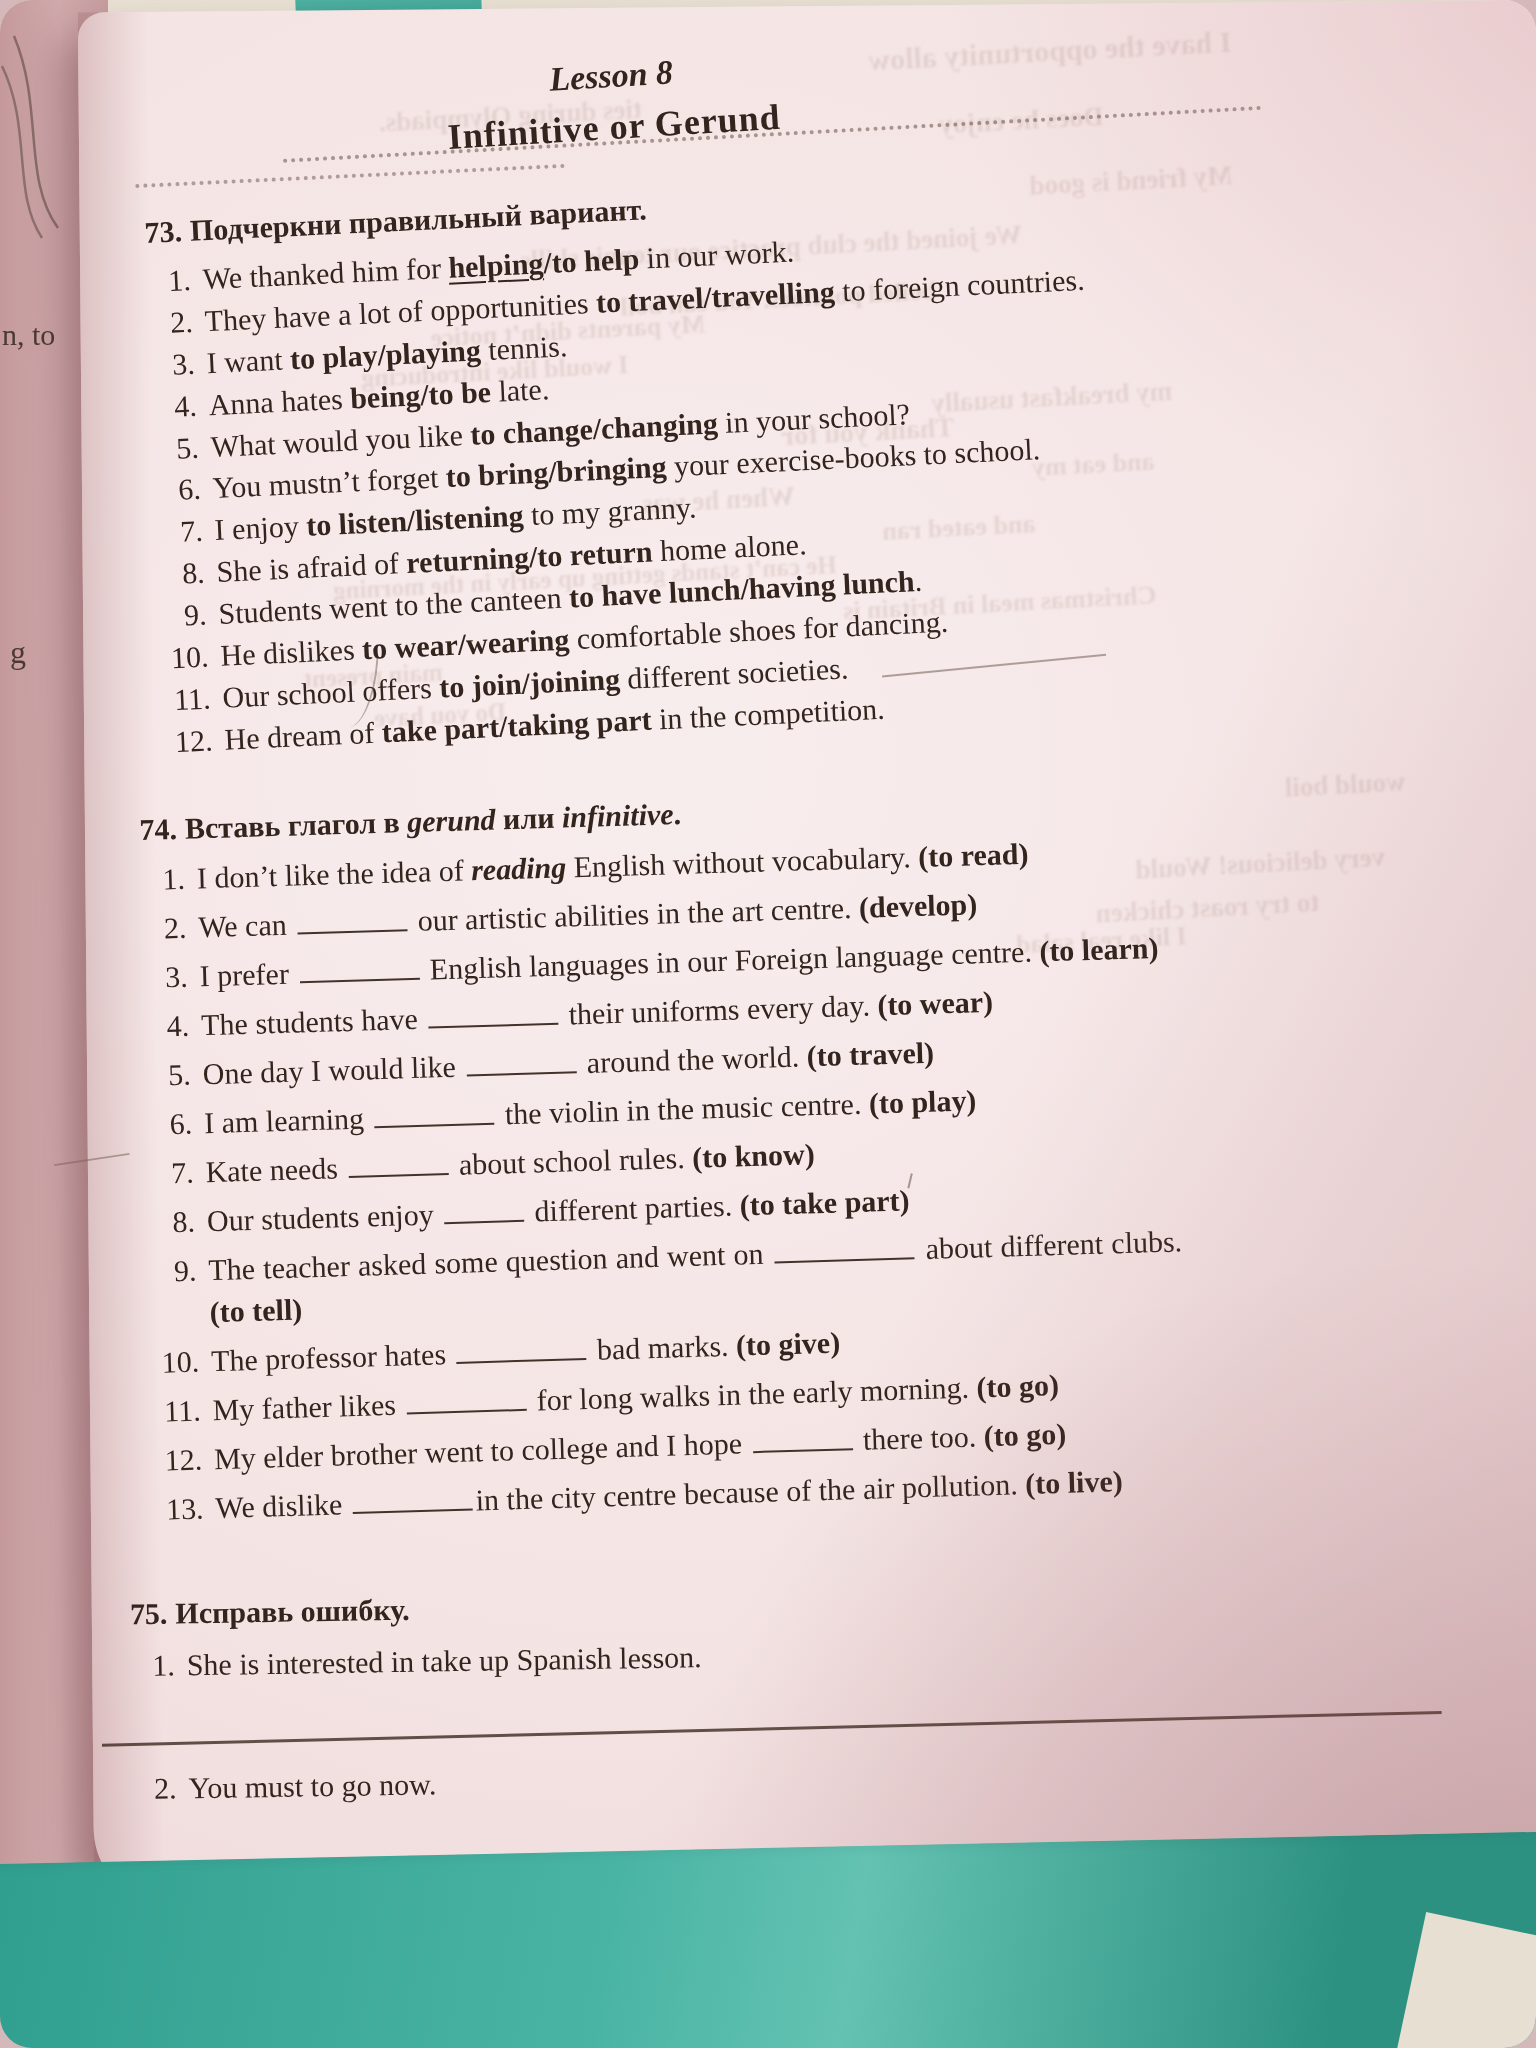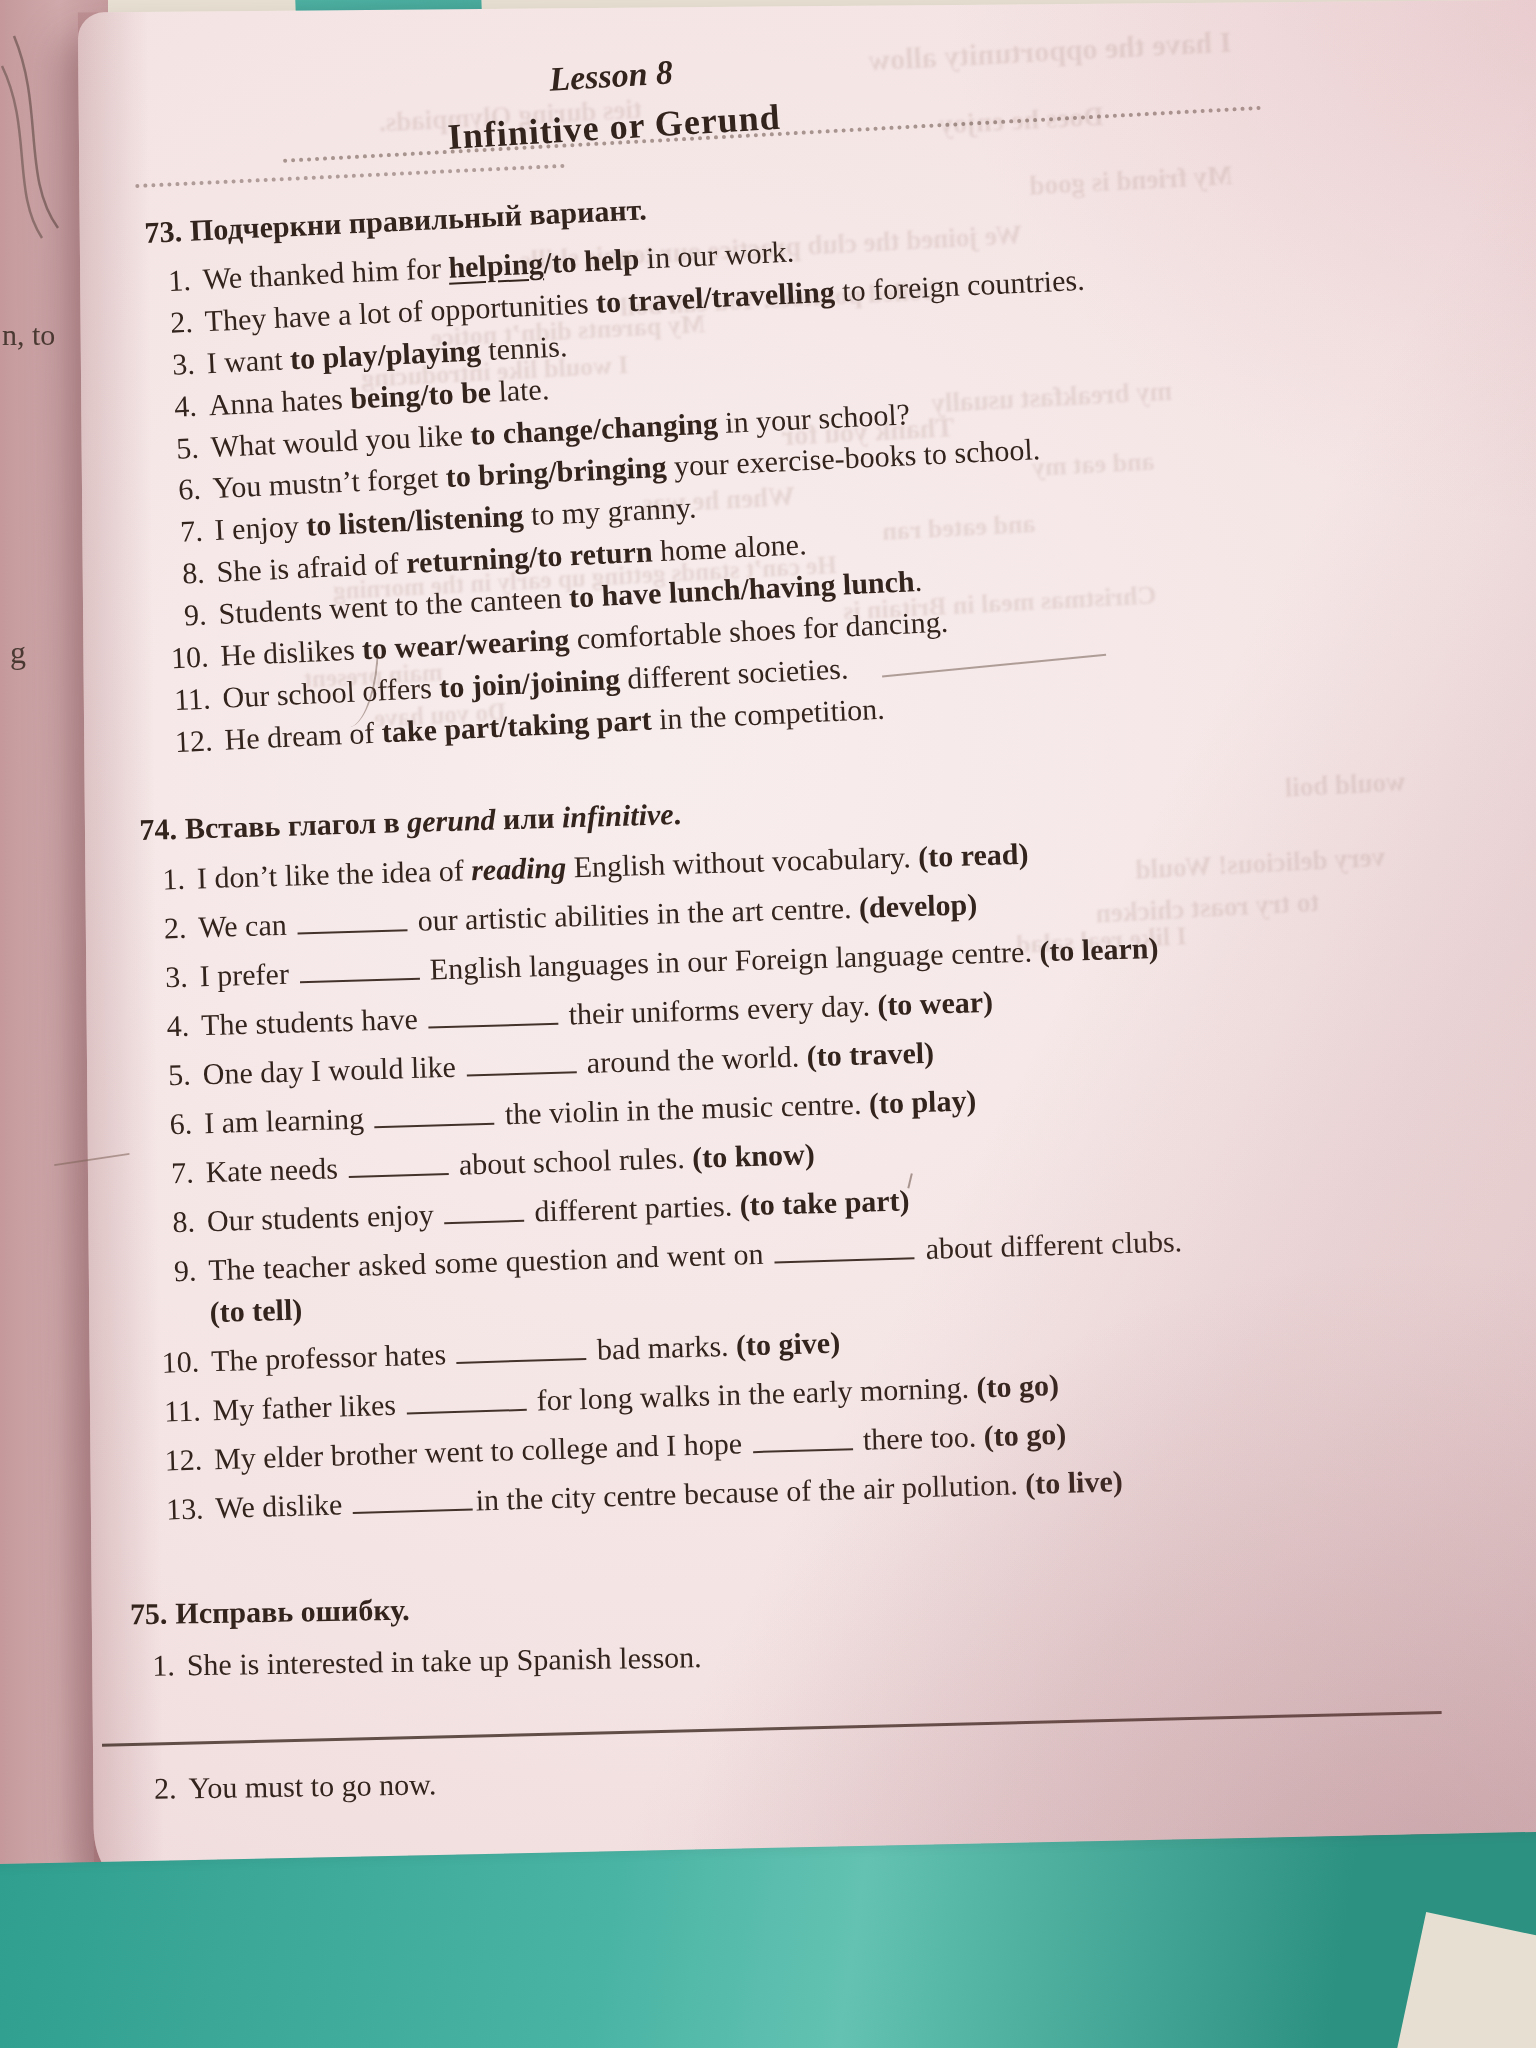--- a/index.html
+++ b/index.html
@@ -1,17 +1,17 @@
 <!DOCTYPE html>
 <html><head>
 <meta charset="utf-8">
 <style>
   html,body{margin:0;padding:0;background:#d5b9ba;}
   .photo{position:relative;width:1536px;height:2048px;overflow:hidden;
-         font-family:"Liberation Serif","DejaVu Serif",serif;}
+         font-family:"Liberation Serif","DejaVu Serif",serif;border-radius:32px;}
   
   .bg-top{position:absolute;top:0;left:0;right:0;height:34px;background:#e9e2d4;}
   .cover-corner{position:absolute;left:296px;top:-6px;width:186px;height:50px;
     background:linear-gradient(#4fb4a5,#2f9486);border-radius:0 0 16px 10px;transform:rotate(-2deg);}
   .left-surface{position:absolute;left:0;top:0;width:108px;height:2048px;
     background:linear-gradient(90deg,#c5999c,#d0aaac 55%,#c79da0);}
   .cover-bottom{position:absolute;left:-30px;right:-30px;bottom:-40px;height:240px;z-index:3;
     background:linear-gradient(100deg,#2f9e8e,#4ab4a4 40%,#63c2b2 55%,#2d9181 85%);
     transform:rotate(-1.2deg);box-shadow:0 -8px 18px rgba(40,30,30,.25) inset;}
   .bg-corner-br{position:absolute;right:-24px;bottom:-18px;width:150px;height:140px;z-index:4;

